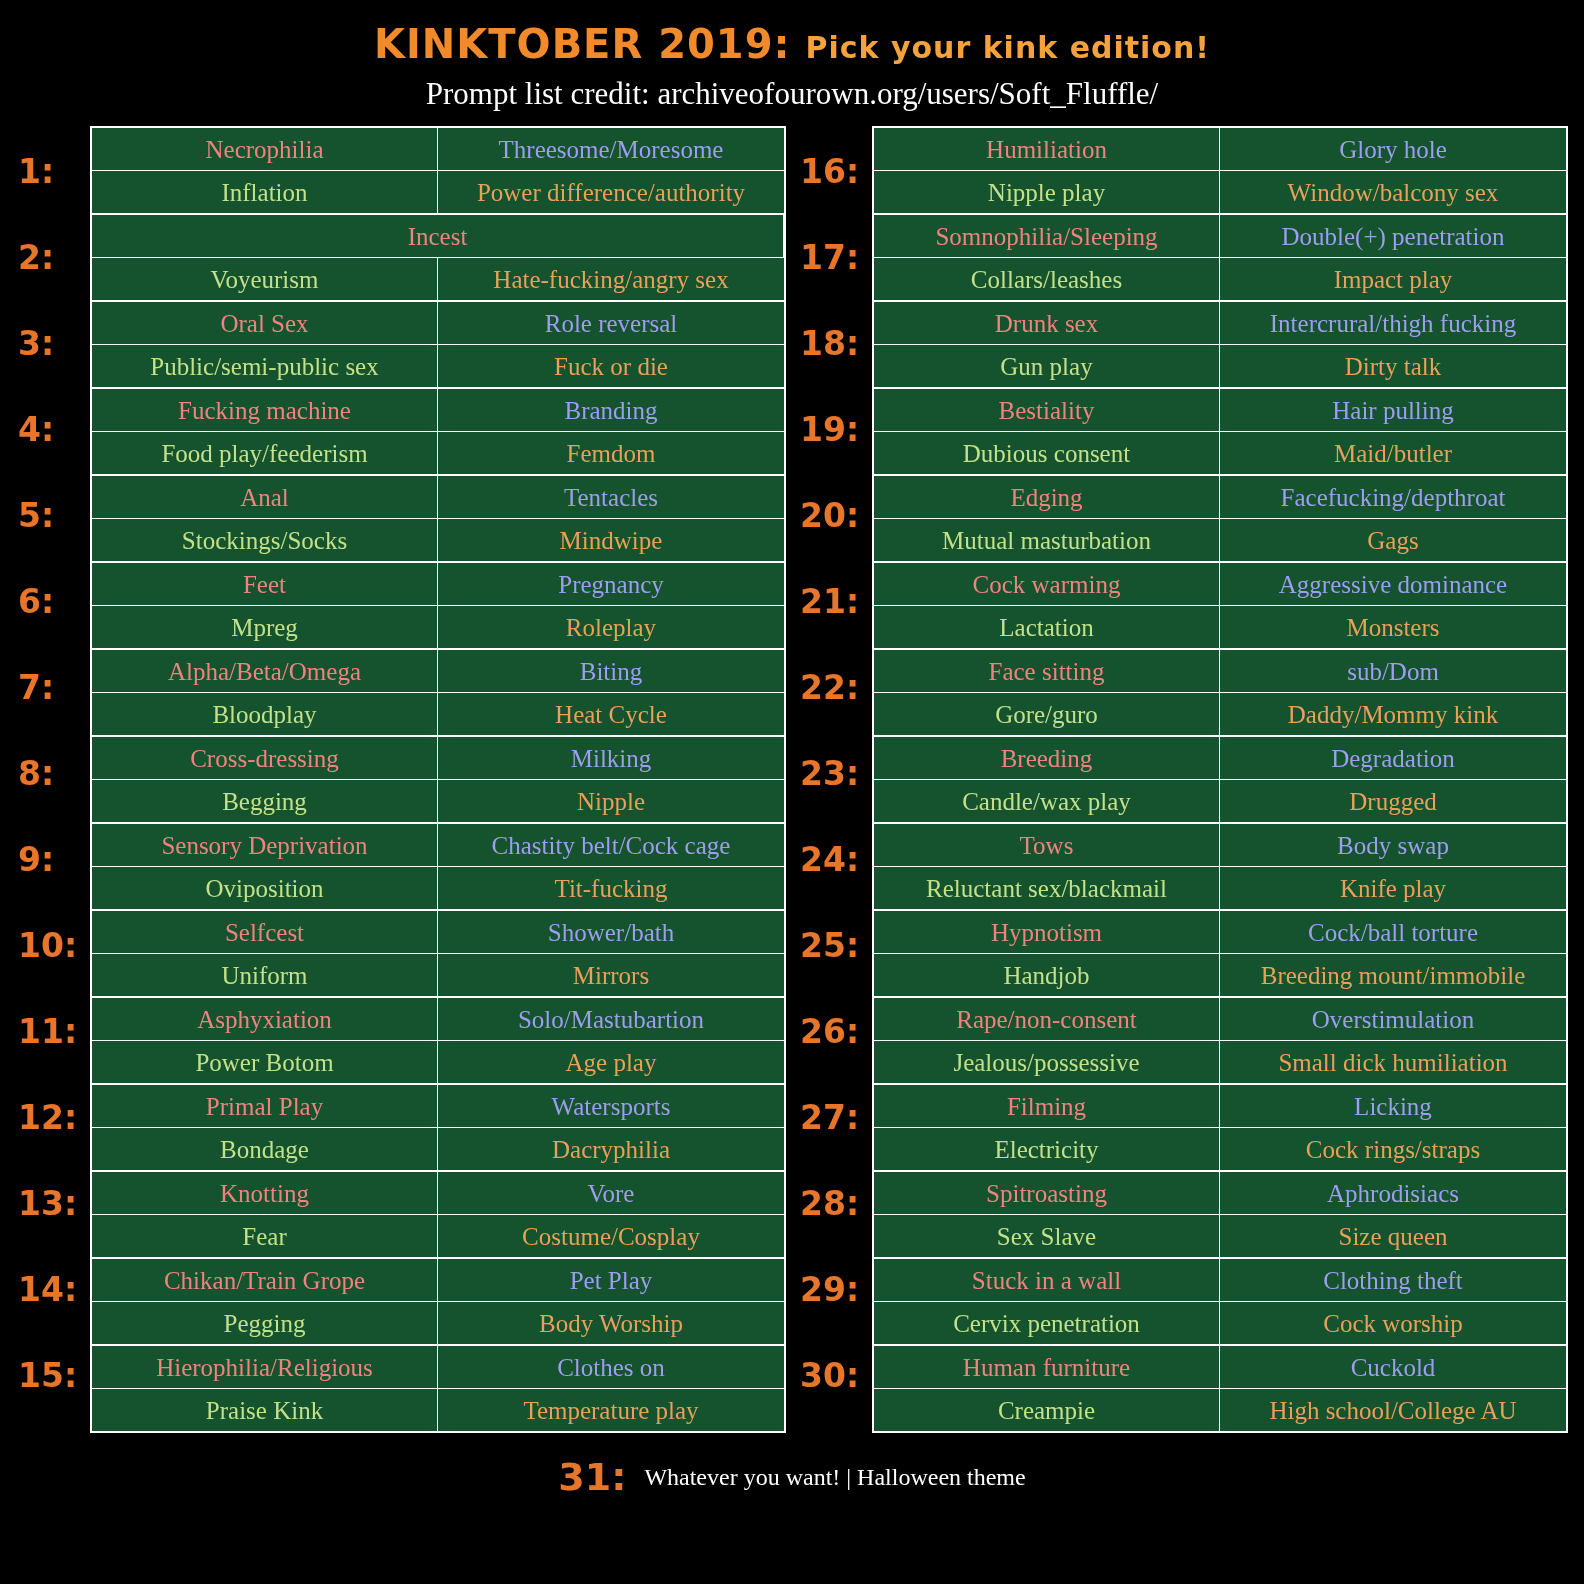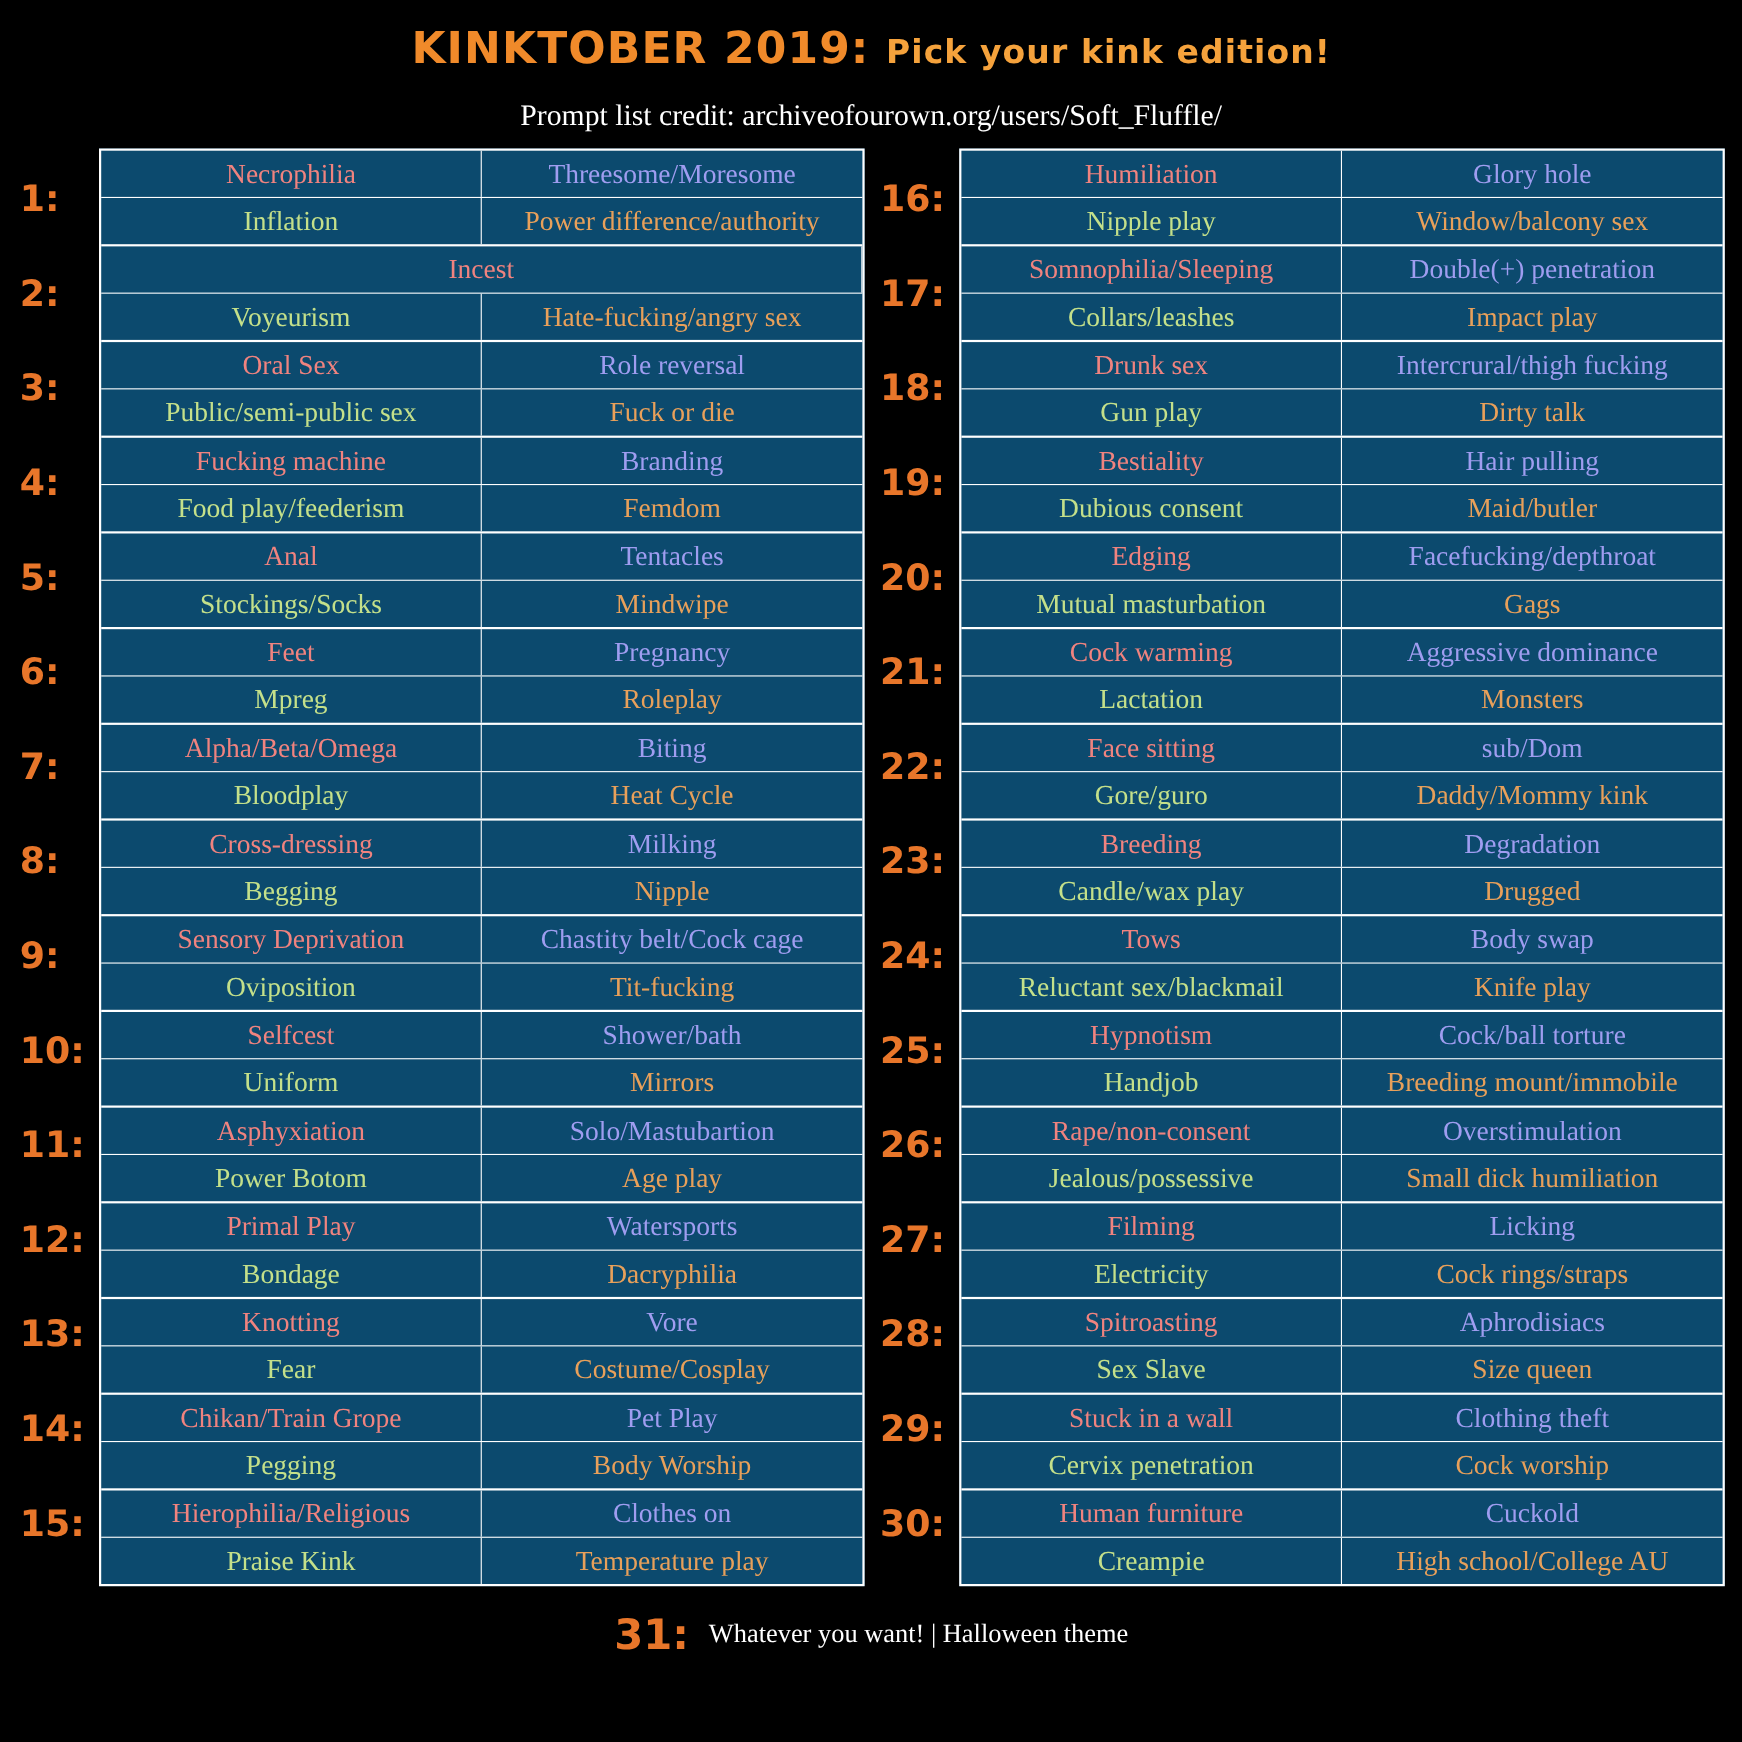--- a/index.html
+++ b/index.html
@@ -30,23 +30,23 @@
     color: #f08a2a;
     padding-top: 22px;
     line-height: 1.1;
   }
   .title .sub {
     font-size: 30px;
     color: #f5a23c;
   }
   .credit {
     text-align: center;
-    font-size: 27px;
+    font-size: 31px;
     color: #ffffff;
-    margin-top: 24px;
+    margin-top: 10px;
     font-family: "Liberation Serif", serif;
   }
   .columns {
     display: flex;
     justify-content: space-between;
     padding: 14px 16px 0 16px;
     box-sizing: border-box;
   }
   .col {
     width: 770px;
@@ -68,21 +68,21 @@
     font-size: 33px;
     color: #e8762a;
     font-weight: bold;
     padding-left: 2px;
     box-sizing: border-box;
   }
   .grid {
     flex: 1 1 auto;
     border: 2px solid #ffffff;
     box-sizing: border-box;
-    background: #0c4a6e;
+    background: #14532d;
     display: flex;
     flex-direction: column;
   }
   .daygroup {
     display: flex;
     flex-direction: column;
     border-bottom: 2px solid #ffffff;
   }
   .daygroup:last-child {
     border-bottom: none;

